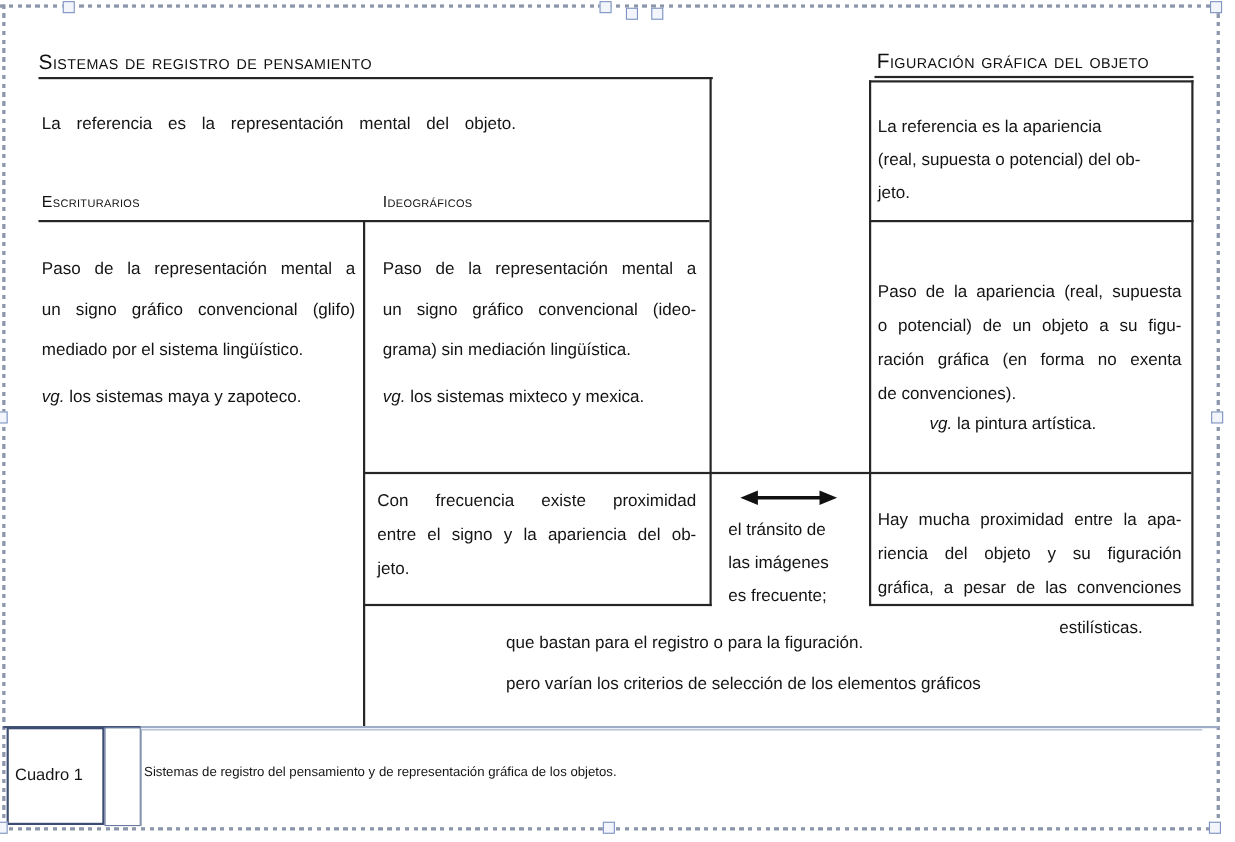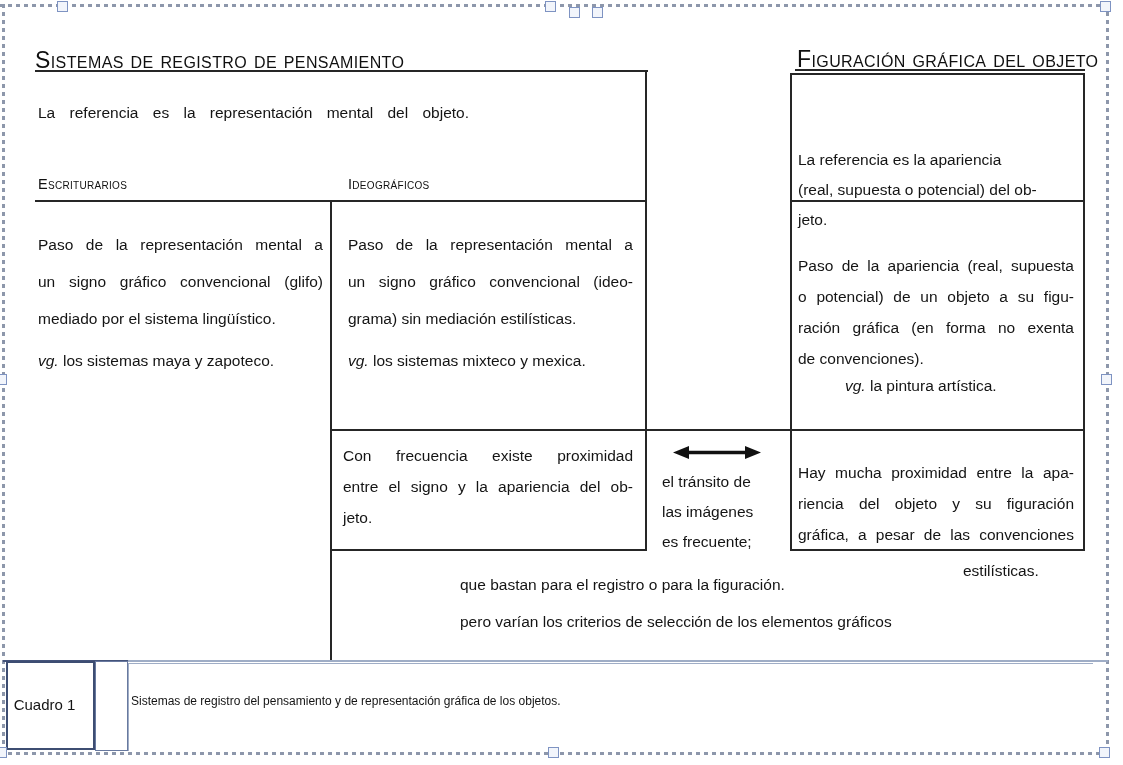--- a/index.html
+++ b/index.html
@@ -14,21 +14,21 @@
   
   .dash-h{position:absolute;height:3px;
           background:repeating-linear-gradient(90deg,#8d97ab 0 4px,#ffffff 4px 8px);}
   .dash-v{position:absolute;width:3px;
           background:repeating-linear-gradient(180deg,#8d97ab 0 4px,#ffffff 4px 8px);}
   .handle{position:absolute;width:11px;height:11px;background:#f2f5fb;
           border:1px solid #7e93c2;box-sizing:border-box;z-index:12;}
   
   .txt{position:absolute;z-index:5;}
   .smallcaps{font-variant:small-caps;color:#101010;}
-  .h1{font-size:23px;letter-spacing:.4px;}
+  .h1{font-size:19px;letter-spacing:.4px;}
   .h2{font-size:14.5px;letter-spacing:.3px;}
   .body{font-size:15.5px;}
   .lh38 .line{line-height:37px;}
   .lh31 .line{line-height:31px;}
   .lh30 .line{line-height:30px;}
   .lh37 .line{line-height:37px;}
   .justify .line{text-align:justify;text-align-last:justify;}
   .justify .line:last-child{text-align-last:left;}
   .justify-all .line{text-align:justify;text-align-last:justify;}
   .it{font-style:italic;}
@@ -98,27 +98,27 @@
       <div class="line">un signo gráfico convencional (glifo)</div>
       <div class="line">mediado por el sistema lingüístico.</div>
     </div>
   <div class="txt vg" style="left:38px;top:352px;">
     <span class="it">vg.</span><span> los sistemas maya y zapoteco.</span>
   </div>
 
   <div class="txt body lh38 justify" style="left:348px;top:226px;width:285px;">
       <div class="line">Paso de la representación mental a</div>
       <div class="line">un signo gráfico convencional (ideo-</div>
-      <div class="line">grama) sin mediación estilísticas.</div>
+      <div class="line">grama) sin mediación lingüística.</div>
     </div>
   <div class="txt vg" style="left:348px;top:352px;">
     <span class="it">vg.</span><span> los sistemas mixteco y mexica.</span>
   </div>
 
-  <div class="txt body lh30" style="left:798px;top:101px;width:276px;margin-top:44px;">
+  <div class="txt body lh30" style="left:798px;top:101px;width:276px;">
       <div class="line">La referencia es la apariencia</div>
       <div class="line">(real, supuesta o potencial) del ob-</div>
       <div class="line">jeto.</div>
     </div>
 
   <div class="txt body lh31 justify" style="left:798px;top:250px;width:276px;">
       <div class="line">Paso de la apariencia (real, supuesta</div>
       <div class="line">o potencial) de un objeto a su figu-</div>
       <div class="line">ración gráfica (en forma no exenta</div>
       <div class="line">de convenciones).</div>

